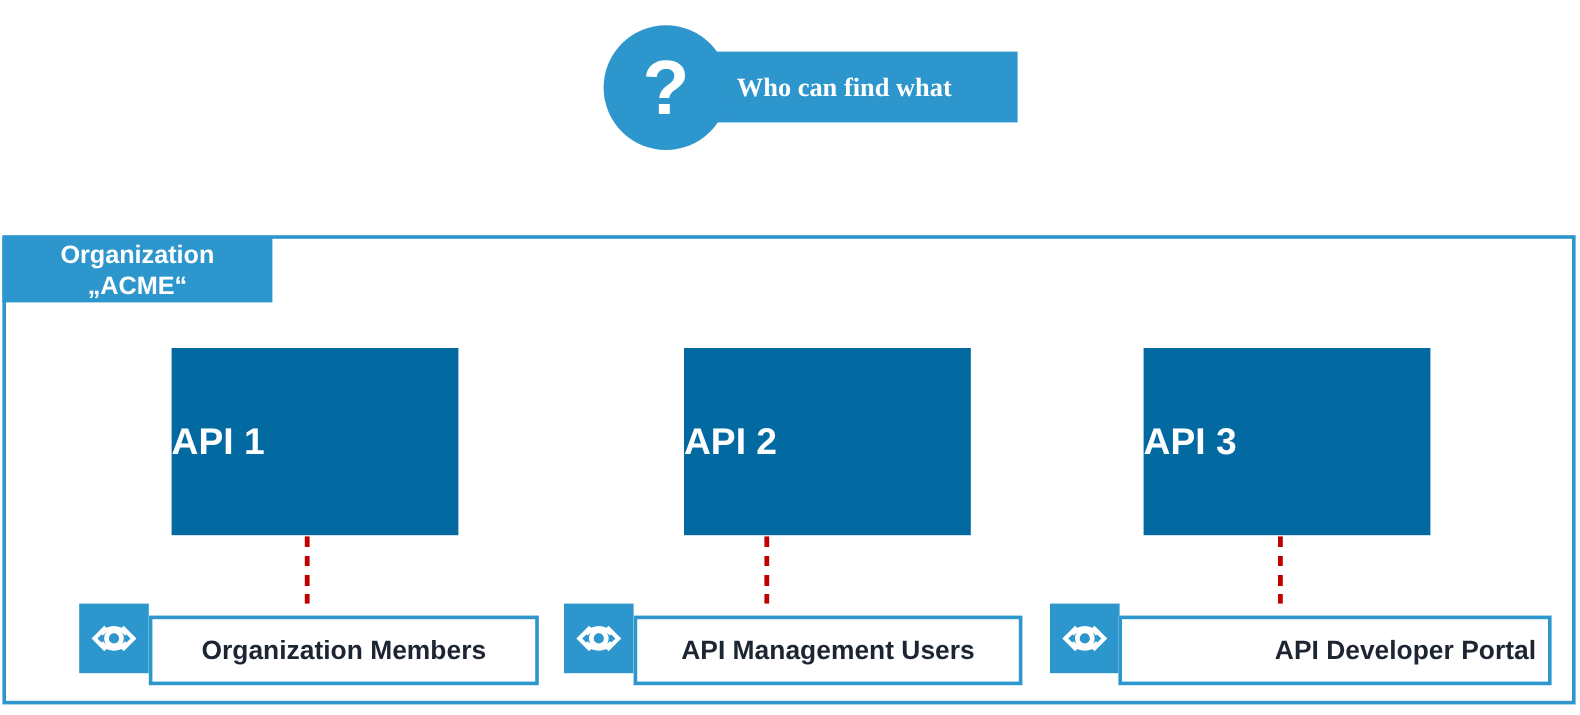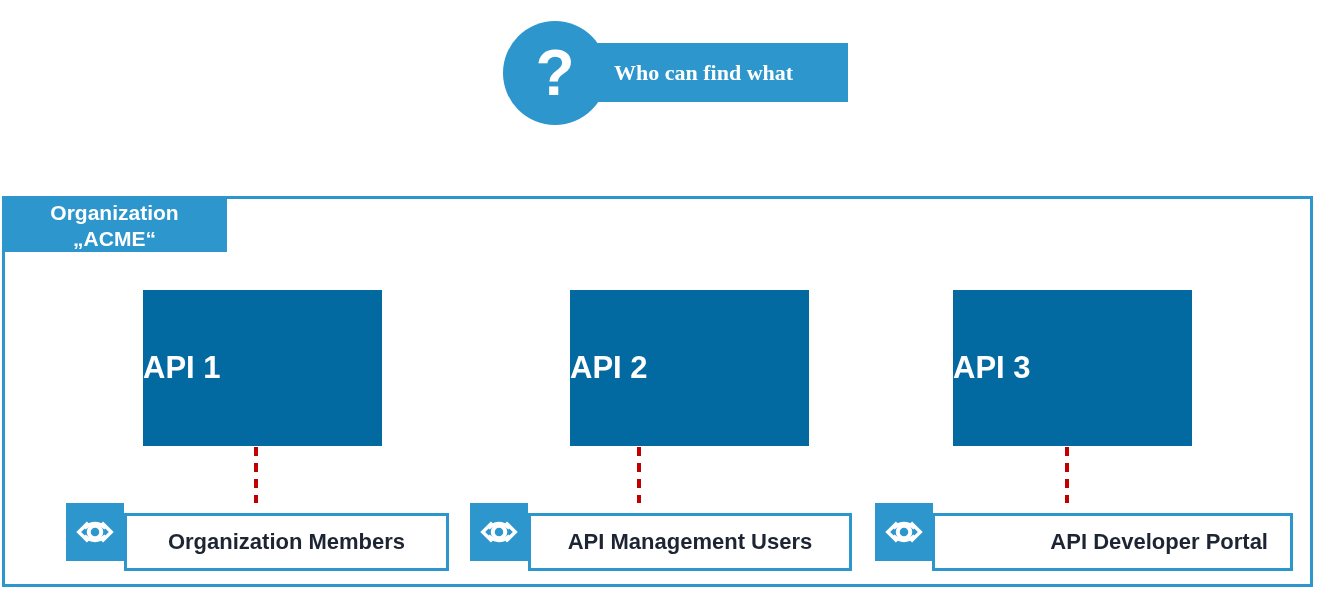--- a/index.html
+++ b/index.html
@@ -100,21 +100,21 @@
     background: #ffffff;
     border: 3px solid #2D96CC;
     box-sizing: border-box;
     display: flex; align-items: center; justify-content: center;
     color: #1D2533; font-weight: bold; font-size: 22px;
     white-space: nowrap;
     margin-top: 10px;
   }
   .aud-1 { left: 124px; width: 325px; }
   .aud-2 { left: 528px; width: 324px; }
-  .aud-3 { left: 932px; width: 361px; justify-content: flex-end; padding-right: 22px; }
+  .aud-3 { left: 932px; width: 361px; justify-content: flex-end; padding-right: 10px; }
 </style>
 </head>
 <body>
 
 <div class="canvas">
 
   <div class="banner">
     <span>Who can find what</span>
   </div>
   <div class="qcircle">

